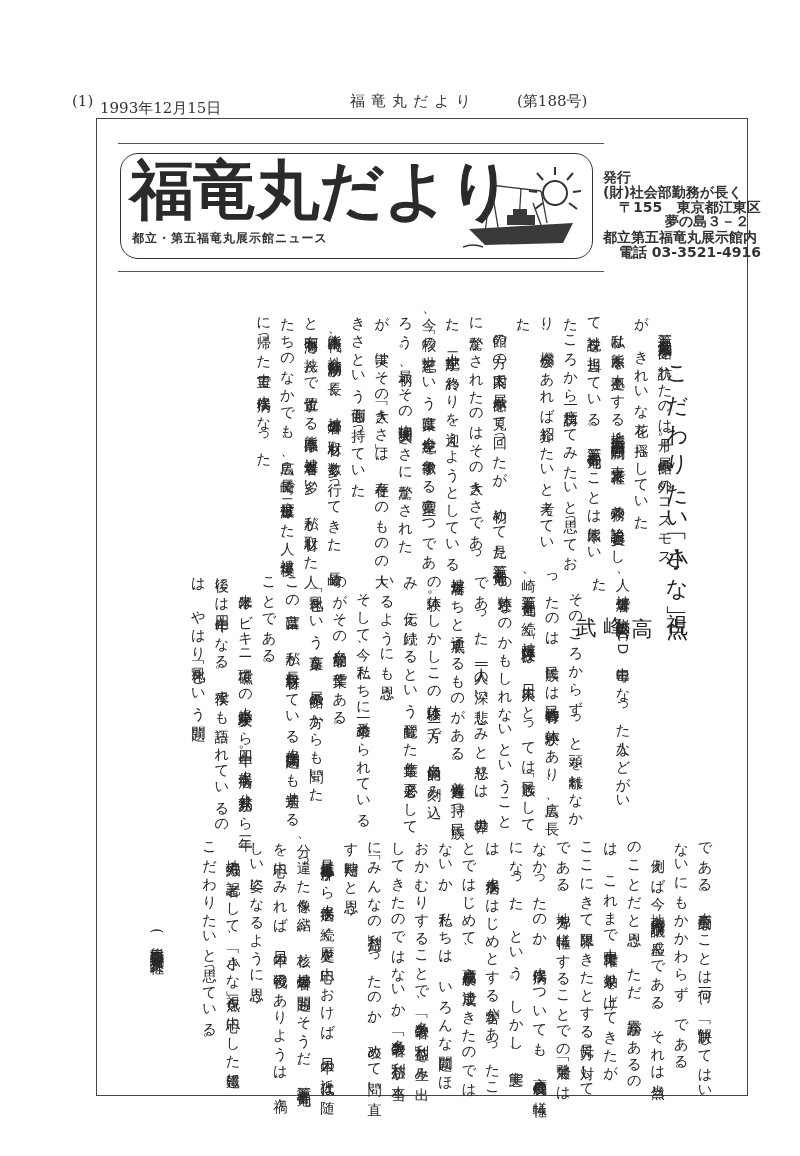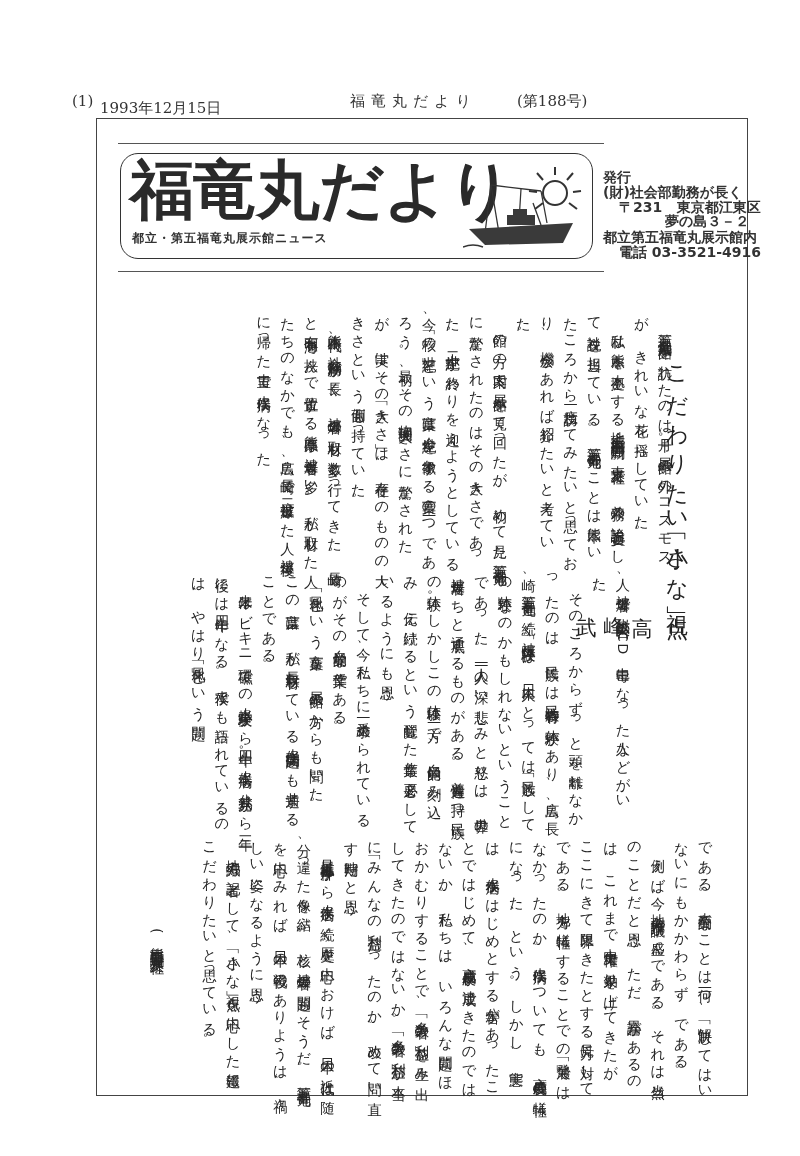--- a/index.html
+++ b/index.html
@@ -112,21 +112,21 @@
   <path d="M6 66 L110 60 L100 80 L22 82 Z" fill="#3a3a3a"></path>
   <rect x="44" y="52" width="28" height="10" fill="#3a3a3a"></rect>
   <rect x="50" y="46" width="14" height="8" fill="#3a3a3a"></rect>
   <path d="M0 84 Q10 80 20 84" stroke="#333" stroke-width="1.5" fill="none"></path>
 </svg>
 
 <div class="publisher">
   <div>発行</div>
   <div>(財)社会部勤務が長く</div>
   <div class="indent1">
-    <span>〒231</span>&nbsp;&nbsp;&nbsp;<span>東京都江東区</span>
+    <span>〒155</span>&nbsp;&nbsp;&nbsp;<span>東京都江東区</span>
   </div>
   <div class="indent2">夢の島３－２</div>
   <div>都立第五福竜丸展示館内</div>
   <div class="indent3">電話 03-3521-4916</div>
 </div>
 
 <div class="headline">こだわりたい「小さな」視点</div>
 <div class="byline">
   <span>高</span>
   <span class="gap"></span>

